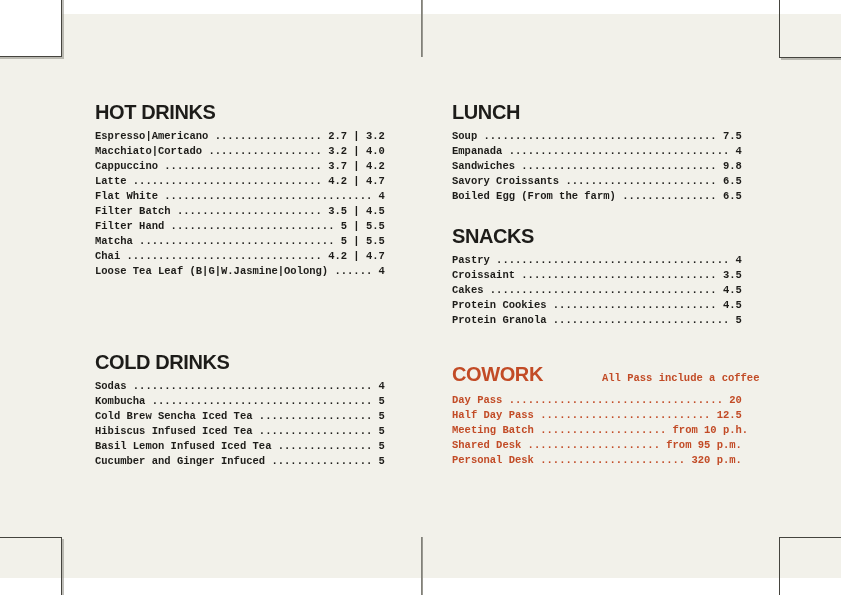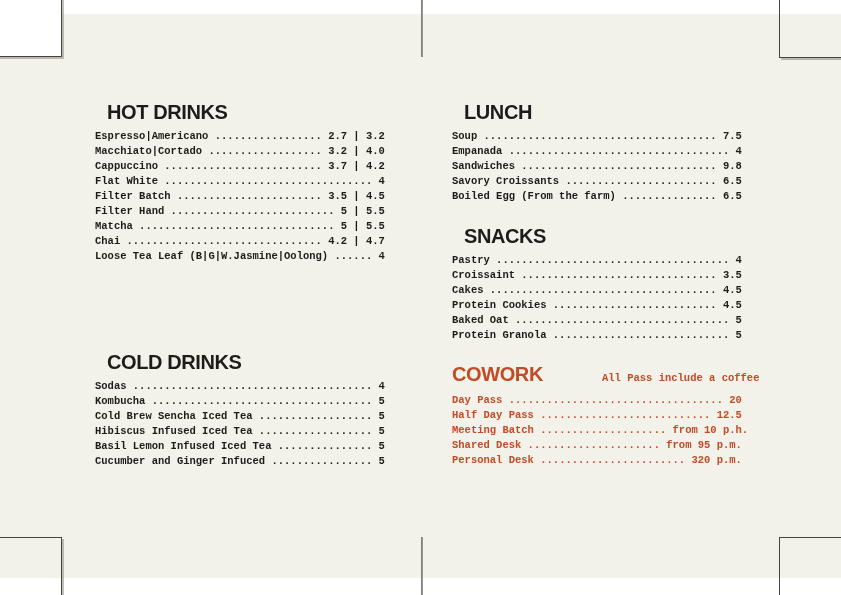--- a/index.html
+++ b/index.html
@@ -19,21 +19,21 @@
   .fold-bottom{top:537px;height:58px;}
 
   .menu-section{position:absolute;}
   #sec-hot   {left:95px;top:102px;width:293px;}
   #sec-cold  {left:95px;top:352px;width:293px;}
   #sec-lunch {left:452px;top:102px;width:294px;}
   #sec-snacks{left:452px;top:226px;width:294px;}
   #sec-cowork{left:452px;top:364px;width:294px;}
 
   .sec-title{font:700 20px/20px "Liberation Sans", sans-serif;letter-spacing:-0.4px;
-             margin:0 0 7px 12px;color:#1d1c19;}
+             margin:0 0 7px 0;color:#1d1c19;}
   .row{white-space:pre;font:700 10.5px/15px "Liberation Mono","DejaVu Sans Mono",monospace;
        color:#1d1c19;}
   .accent .sec-title,.accent .row,.accent .cowork-note{color:#c24b26;}
   .cowork-head{display:flex;align-items:baseline;justify-content:space-between;margin:0 0 7px 0;gap:19px;}
   .cowork-head .sec-title{margin:0;}
   .cowork-note{font:700 10.5px/15px "Liberation Mono","DejaVu Sans Mono",monospace;white-space:pre;margin-left:40px;}
 </style>
 </head>
 <body>
 
@@ -46,20 +46,21 @@
   <div class="crop-box crop-br"></div>
   <div class="fold fold-top"></div>
   <div class="fold fold-bottom"></div>
 
   <section id="sec-hot" class="menu-section">
     <h2 class="sec-title">HOT DRINKS</h2>
     <div class="rows">
         <div class="row"><span>Espresso|Americano</span><span> ................. </span><span>2.7 | 3.2</span></div>
         <div class="row"><span>Macchiato|Cortado</span><span> .................. </span><span>3.2 | 4.0</span></div>
         <div class="row"><span>Cappuccino</span><span> ......................... </span><span>3.7 | 4.2</span></div>
+        <div class="row"><span>Latte</span><span> .............................. </span><span>4.2 | 4.7</span></div>
         <div class="row"><span>Flat White</span><span> ................................. </span><span>4</span></div>
         <div class="row"><span>Filter Batch</span><span> ....................... </span><span>3.5 | 4.5</span></div>
         <div class="row"><span>Filter Hand</span><span> .......................... </span><span>5 | 5.5</span></div>
         <div class="row"><span>Matcha</span><span> ............................... </span><span>5 | 5.5</span></div>
         <div class="row"><span>Chai</span><span> ............................... </span><span>4.2 | 4.7</span></div>
         <div class="row"><span>Loose Tea Leaf (B|G|W.Jasmine|Oolong)</span><span> ...... </span><span>4</span></div>
       </div>
   </section>
 
   <section id="sec-cold" class="menu-section">
@@ -85,21 +86,20 @@
       </div>
   </section>
 
   <section id="sec-snacks" class="menu-section">
     <h2 class="sec-title">SNACKS</h2>
     <div class="rows">
         <div class="row"><span>Pastry</span><span> ..................................... </span><span>4</span></div>
         <div class="row"><span>Croissaint</span><span> ............................... </span><span>3.5</span></div>
         <div class="row"><span>Cakes</span><span> .................................... </span><span>4.5</span></div>
         <div class="row"><span>Protein Cookies</span><span> .......................... </span><span>4.5</span></div>
-        <div class="row"><span>Baked Oat</span><span> .................................. </span><span>5</span></div>
         <div class="row"><span>Protein Granola</span><span> ............................ </span><span>5</span></div>
       </div>
   </section>
 
   <section id="sec-cowork" class="menu-section accent">
     <div class="cowork-head">
       <h2 class="sec-title">COWORK</h2>
       <div class="cowork-note">All Pass include a coffee</div>
     </div>
     <div class="rows">

